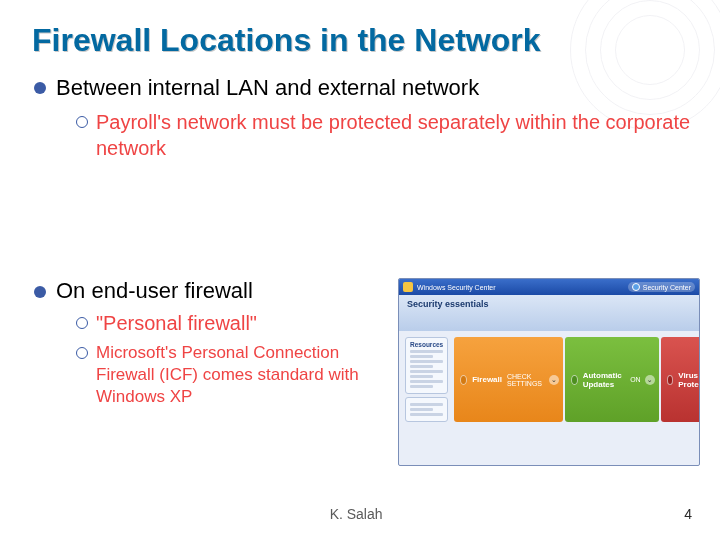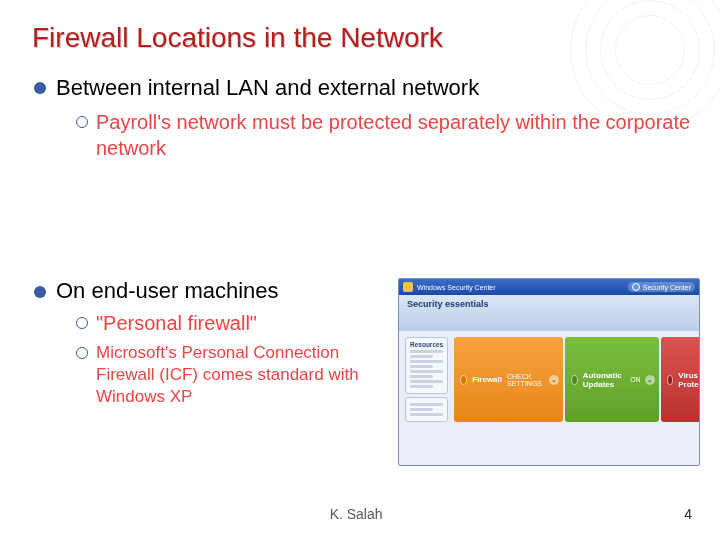--- a/index.html
+++ b/index.html
@@ -22,24 +22,24 @@
   }
   .swirl div {
     position: absolute;
     border: 1px solid #d9d9e2;
     border-radius: 50%;
   }
   .title {
     position: absolute;
     top: 22px;
     left: 32px;
-    font-size: 28px;
-    color: #b91c1c;
+    font-size: 32px;
+    color: #0369a1;
     text-shadow: 1px 1px 0 #c9c9c9;
-    font-weight: 400;
+    font-weight: 700;
   }
   .content {
     position: absolute;
     top: 74px;
     left: 32px;
     right: 17px;
   }
   .b1 {
     font-size: 22px;
     line-height: 1.3;
@@ -257,21 +257,21 @@
 
 <h1 class="title">Firewall Locations in the Network</h1>
 
 <div class="content">
   <div class="b1">Between internal LAN and external network</div>
   <div class="b2">Payroll's network must be protected separately within the corporate network</div>
 </div>
 
 <div class="row">
   <div class="leftcol">
-    <div class="b1row">On end-user machines</div>
+    <div class="b1row">On end-user firewall</div>
     <div class="b2">"Personal firewall"</div>
     <div class="b2 small">Microsoft's Personal Connection Firewall (ICF) comes standard with Windows XP</div>
   </div>
 
   <div class="screenshot">
     <div class="sc-titlebar">
       <span class="shield"></span>
       <span>Windows Security Center</span>
       <span class="badge">
         <span class="sicon"></span>

